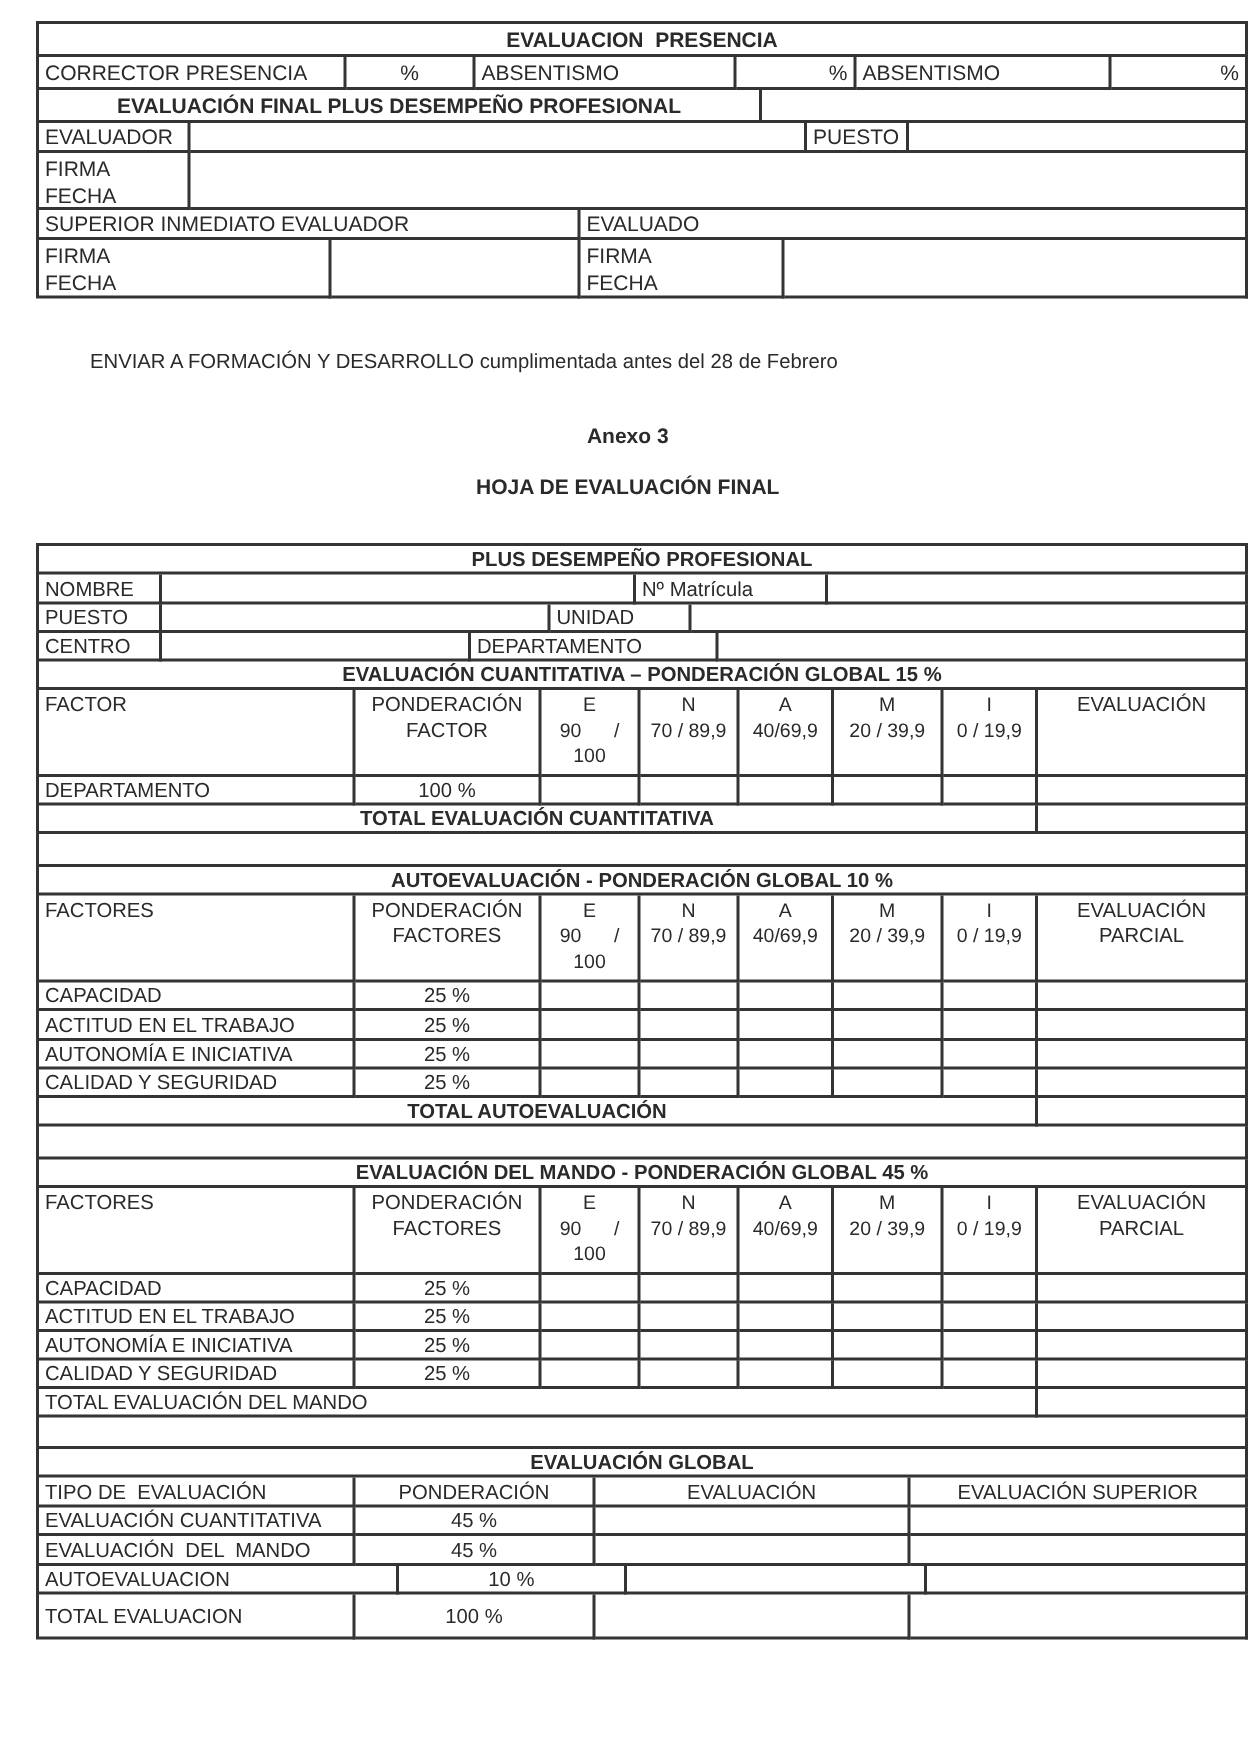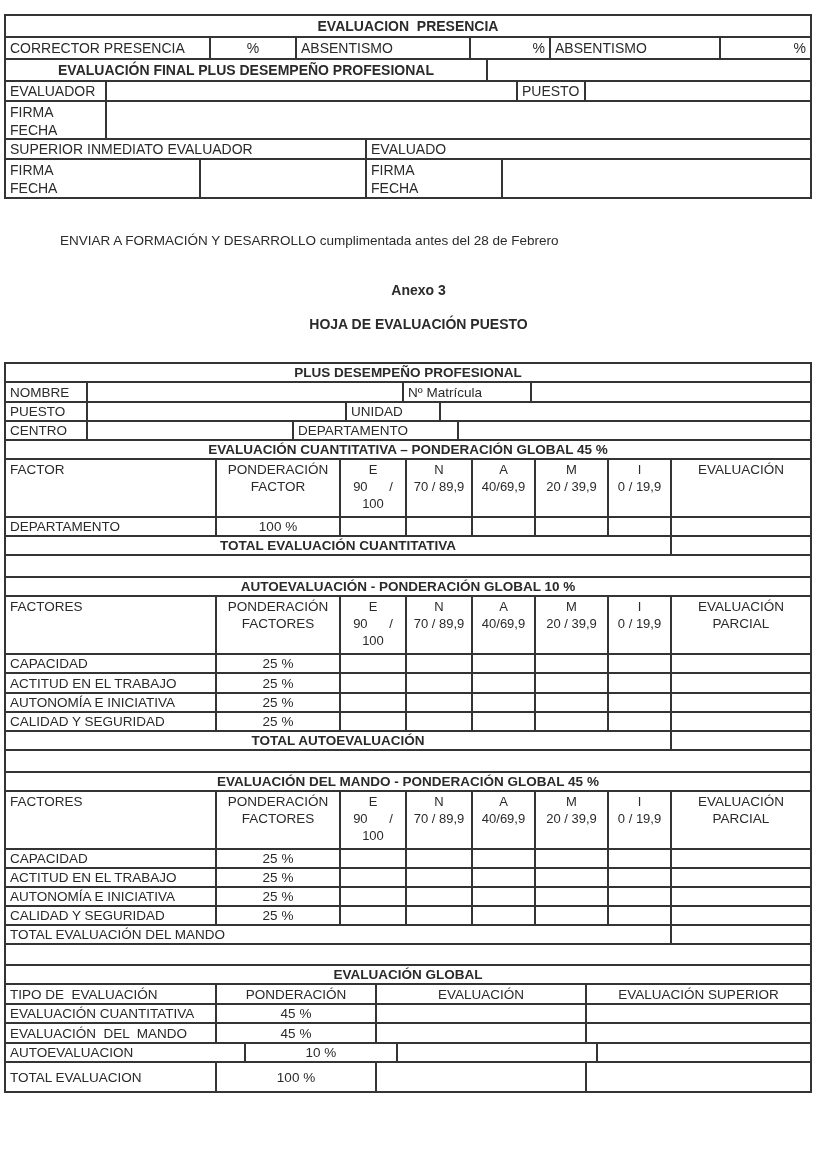--- a/index.html
+++ b/index.html
@@ -1,18 +1,18 @@
 <!DOCTYPE html>
 <html><head>
 <meta charset="utf-8">
 <style>
   html,body{margin:0;padding:0;background:#ffffff;}
   .page{position:relative;width:837px;height:1161px;background:#ffffff;
         font-family:"Liberation Sans",sans-serif;color:#2a2a2a;overflow:hidden;}
-  .tbl{margin-left:4px;width:806px;border-left:2px solid #343434;border-top:2px solid #343434;}
+  .tbl{margin-left:24px;width:806px;border-left:2px solid #343434;border-top:2px solid #343434;}
   .row{display:flex;}
   .c{box-sizing:border-box;border-right:2px solid #343434;border-bottom:2px solid #343434;
      padding:1px 4px;font-size:14px;line-height:18px;display:flex;align-items:center;
      white-space:pre-wrap;overflow:hidden;}
   .sm .c{font-size:13.5px;line-height:17px;}
   .g{font-size:13px !important;padding:1px 1px !important;}
   .b{font-weight:bold;}
   .ctr{justify-content:center;text-align:center;}
   .rt{justify-content:flex-end;text-align:right;}
   .tp{align-items:flex-start;}
@@ -61,21 +61,21 @@
 FECHA</div>
       <div class="c" style="width:166px"></div>
       <div class="c tp" style="width:136px">FIRMA
 FECHA</div>
       <div class="c" style="width:309px"></div>
     </div>
   </div>
 
   <div class="notice">ENVIAR A FORMACIÓN Y DESARROLLO cumplimentada antes del 28 de Febrero</div>
   <div class="h">Anexo 3</div>
-  <div class="h2">HOJA DE EVALUACIÓN PUESTO</div>
+  <div class="h2">HOJA DE EVALUACIÓN FINAL</div>
 
   <div class="tbl sm" style="margin-top:30px">
 
     <div class="row" style="height:19px">
       <div class="c b ctr" style="width:806px">PLUS DESEMPEÑO PROFESIONAL</div>
     </div>
     <div class="row" style="height:20px">
       <div class="c" style="width:82px">NOMBRE</div>
       <div class="c" style="width:316px"></div>
       <div class="c" style="width:128px">Nº Matrícula</div>
@@ -88,21 +88,21 @@
       <div class="c" style="width:371px"></div>
     </div>
     <div class="row" style="height:19px">
       <div class="c" style="width:82px">CENTRO</div>
       <div class="c" style="width:206px"></div>
       <div class="c" style="width:165px">DEPARTAMENTO</div>
       <div class="c" style="width:353px"></div>
     </div>
 
     <div class="row" style="height:19px">
-      <div class="c b ctr" style="width:806px">EVALUACIÓN CUANTITATIVA – PONDERACIÓN GLOBAL 45 %</div>
+      <div class="c b ctr" style="width:806px">EVALUACIÓN CUANTITATIVA – PONDERACIÓN GLOBAL 15 %</div>
     </div>
     <div class="row" style="height:58px">
       <div class="c tp" style="width:211px">FACTOR</div>
       <div class="c tp ctr" style="width:124px">PONDERACIÓN
 FACTOR</div>
       <div class="c tp ctr g" style="width:66px">E
 90      /
 100</div>
       <div class="c tp ctr g" style="width:66px">N
 70 / 89,9</div>

